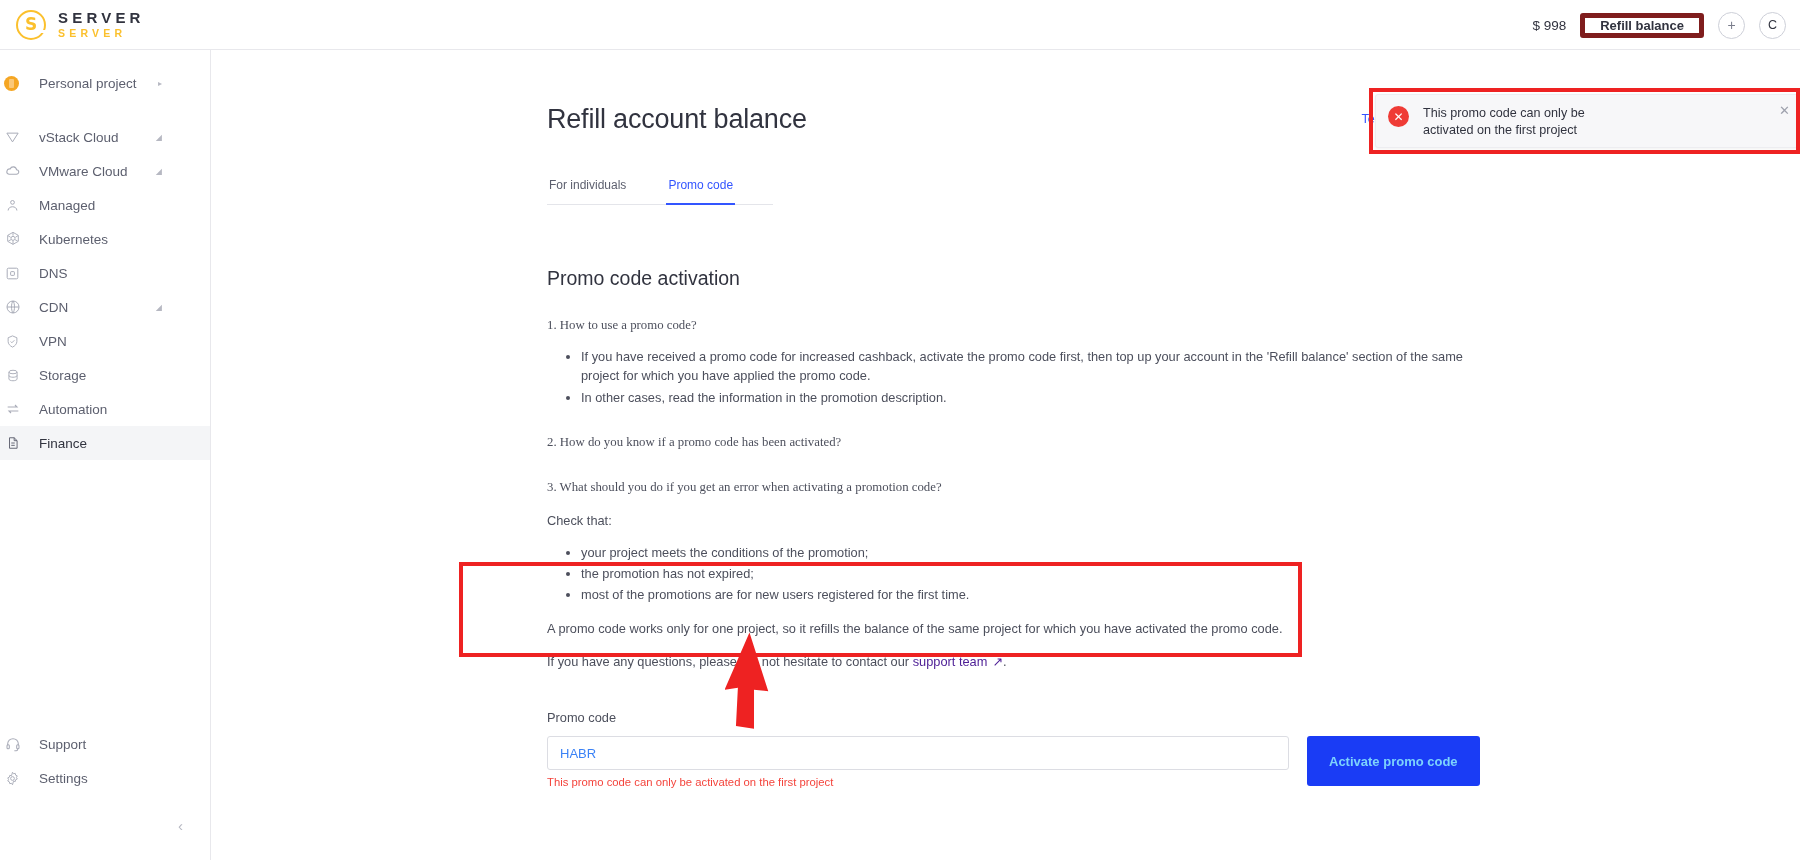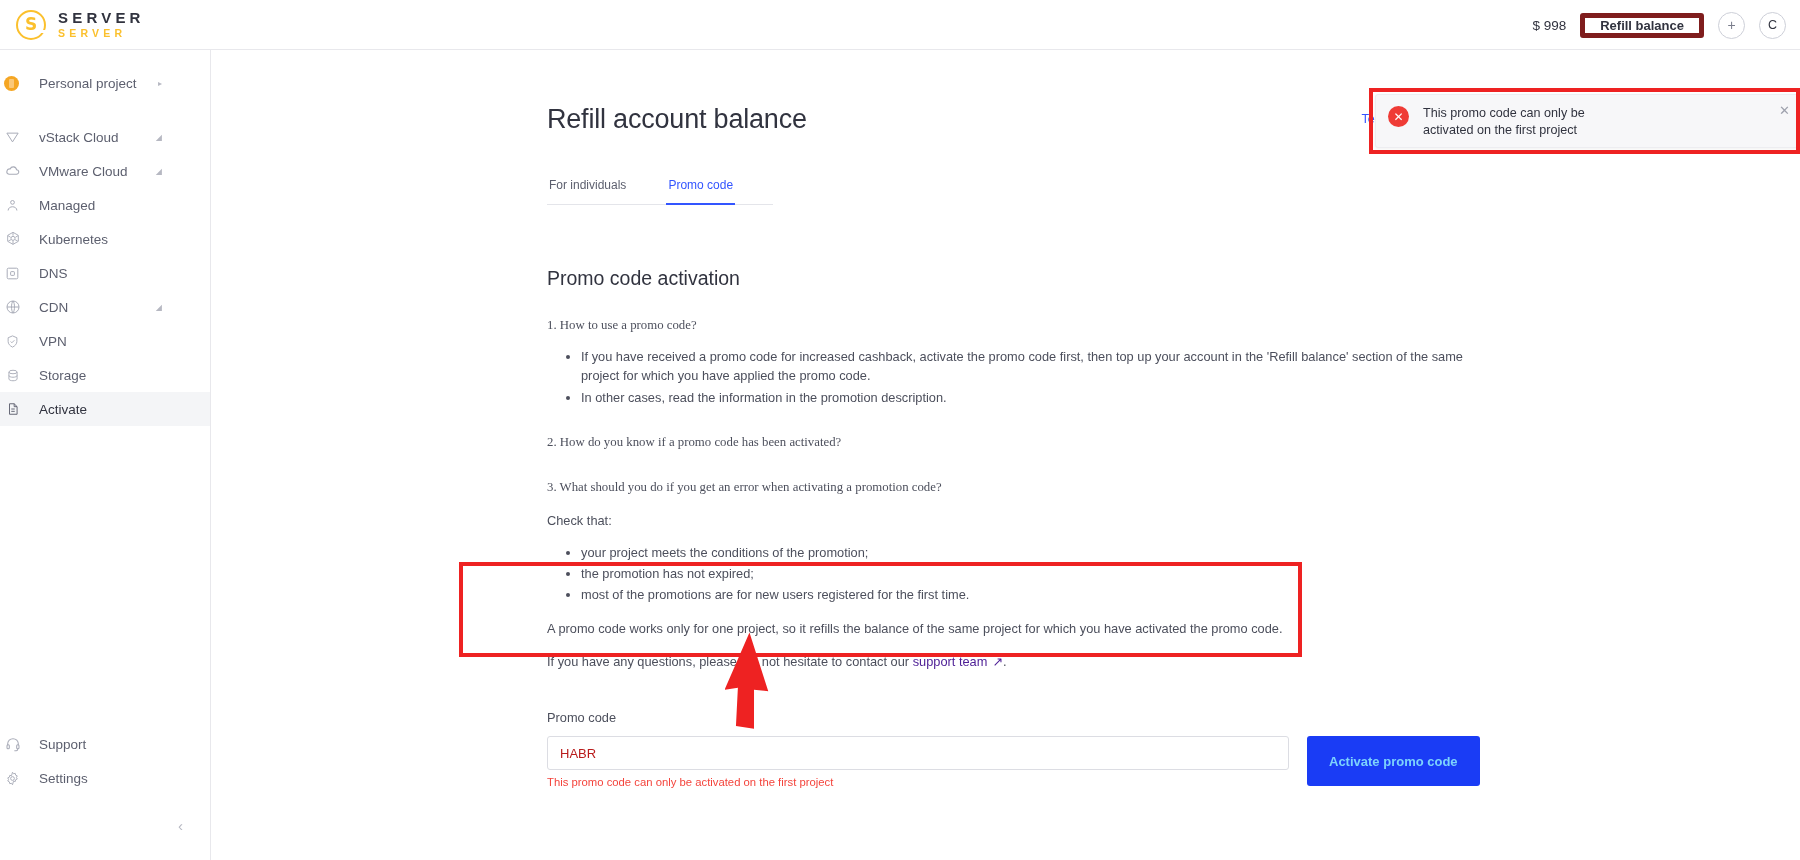--- a/index.html
+++ b/index.html
@@ -135,21 +135,21 @@
     font-size: 12.8px; color: #4c4f5c; line-height: 1.5; margin-bottom: 2px;
   }
   .inline-link { color: #4c1d95; cursor: pointer; }
 
   
   .form-block { position: relative; margin-top: 24px; padding: 14px 0 22px 0; }
   .form-label { font-size: 12.8px; color: #4c4f5c; }
   .form-row { display: flex; align-items: flex-start; margin-top: 11px; }
   .promo-input {
     width: 742px; height: 34px; border: 1px solid #dcdde3; border-radius: 3px;
-    padding: 0 12px; font-size: 13px; color: #b91c1c; background: #fff;
+    padding: 0 12px; font-size: 13px; color: #3b82f6; background: #fff;
     font-family: "Liberation Sans", sans-serif; outline: none;
   }
   .field-col { display: flex; flex-direction: column; }
   .err-text { font-size: 11.3px; color: #f4443c; margin-top: 6px; }
   .activate-btn {
     margin-left: 18px; background: #1a3cf5; color: #7dd3fc; border: none;
     height: 50px; padding: 0 22px; border-radius: 3px; font-size: 13px;
     font-weight: 700; cursor: pointer; font-family: "Liberation Sans", sans-serif;
     white-space: nowrap;
   }
@@ -290,30 +290,38 @@
       <span class="ic">
         <svg width="14" height="15" viewBox="0 0 24 24" fill="none" stroke="currentColor" stroke-width="1.6">
           <ellipse cx="12" cy="6" rx="7" ry="3"></ellipse>
             <path d="M5 6v12c0 1.7 3.1 3 7 3s7-1.3 7-3V6"></path>
             <path d="M5 12c0 1.7 3.1 3 7 3s7-1.3 7-3"></path>
         </svg>
       </span>
       <span>Storage</span>
     </div>
 
+    <div class="nav-item">
+      <span class="ic">
+        <svg width="16" height="16" viewBox="0 0 24 24" fill="none" stroke="currentColor" stroke-width="1.6">
+          <path d="M4 9h14l-3-3M20 15H6l3 3"></path>
+        </svg>
+      </span>
+      <span>Automation</span>
+    </div>
 
     <div class="nav-item active">
       <span class="ic">
         <svg width="14" height="16" viewBox="0 0 24 24" fill="none" stroke="currentColor" stroke-width="1.6">
           <path d="M6 3h8l5 5v13H6z"></path>
             <path d="M14 3v5h5"></path>
             <path d="M9 12h6M9 16h6"></path>
         </svg>
       </span>
-      <span>Activate</span>
+      <span>Finance</span>
     </div>
 
     <div class="sidebar-bottom">
       <div class="nav-item">
         <span class="ic">
           <svg width="16" height="16" viewBox="0 0 24 24" fill="none" stroke="currentColor" stroke-width="1.6">
             <path d="M4 14v-2a8 8 0 0 1 16 0v2"></path>
               <rect x="3" y="13" width="3.5" height="6" rx="1.5"></rect>
             <rect x="17.5" y="13" width="3.5" height="6" rx="1.5"></rect>
               <path d="M19 19v1a2 2 0 0 1-2 2h-3"></path>

